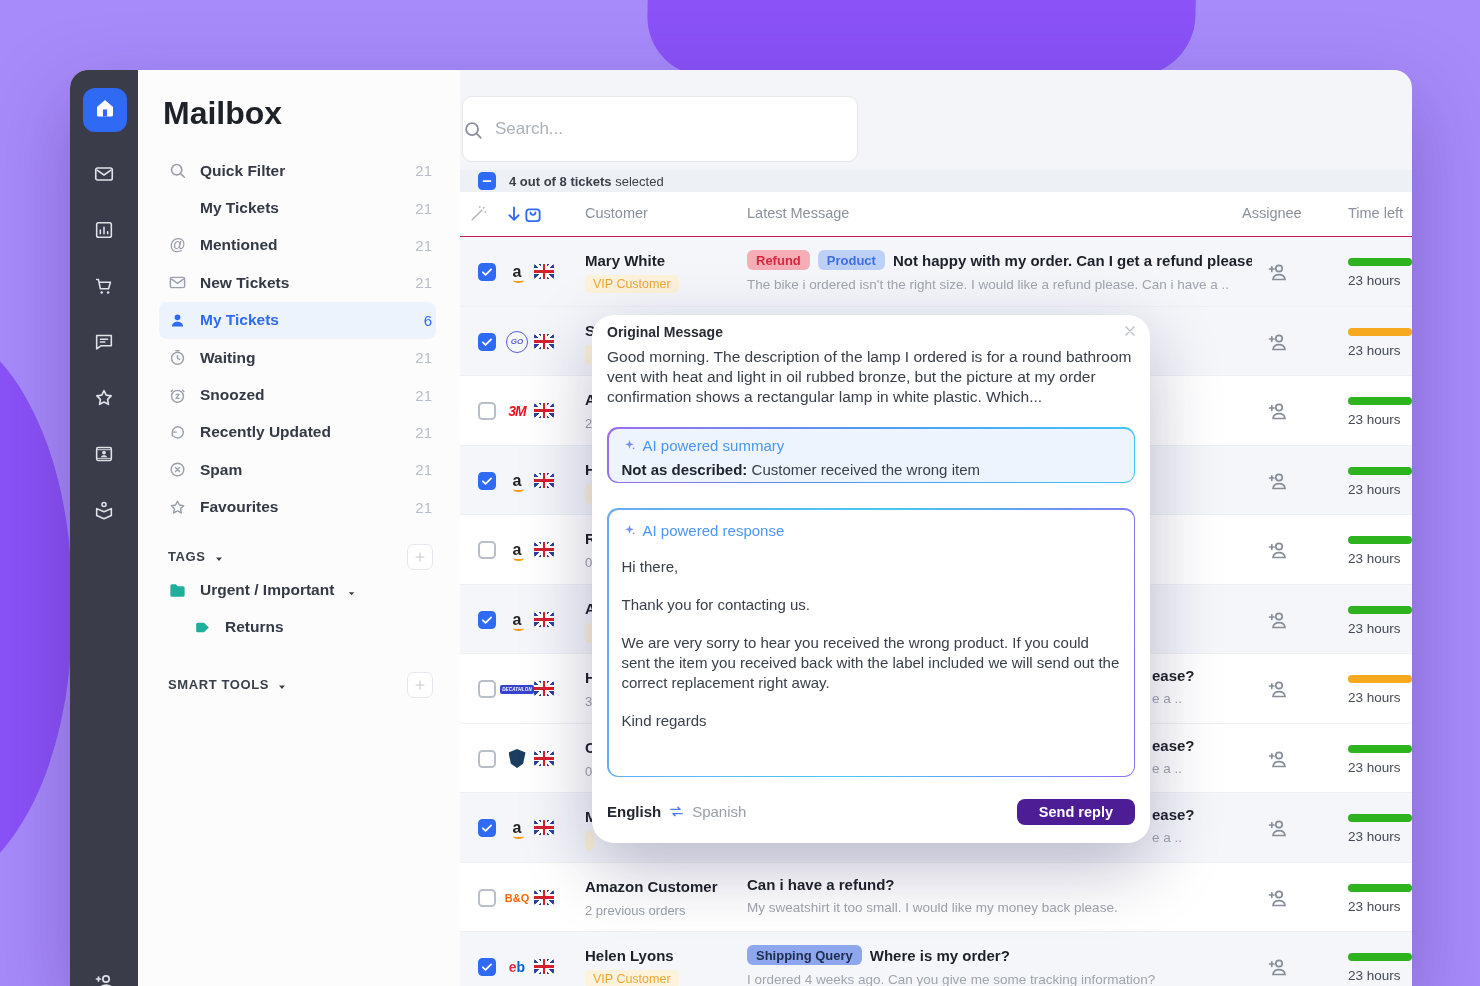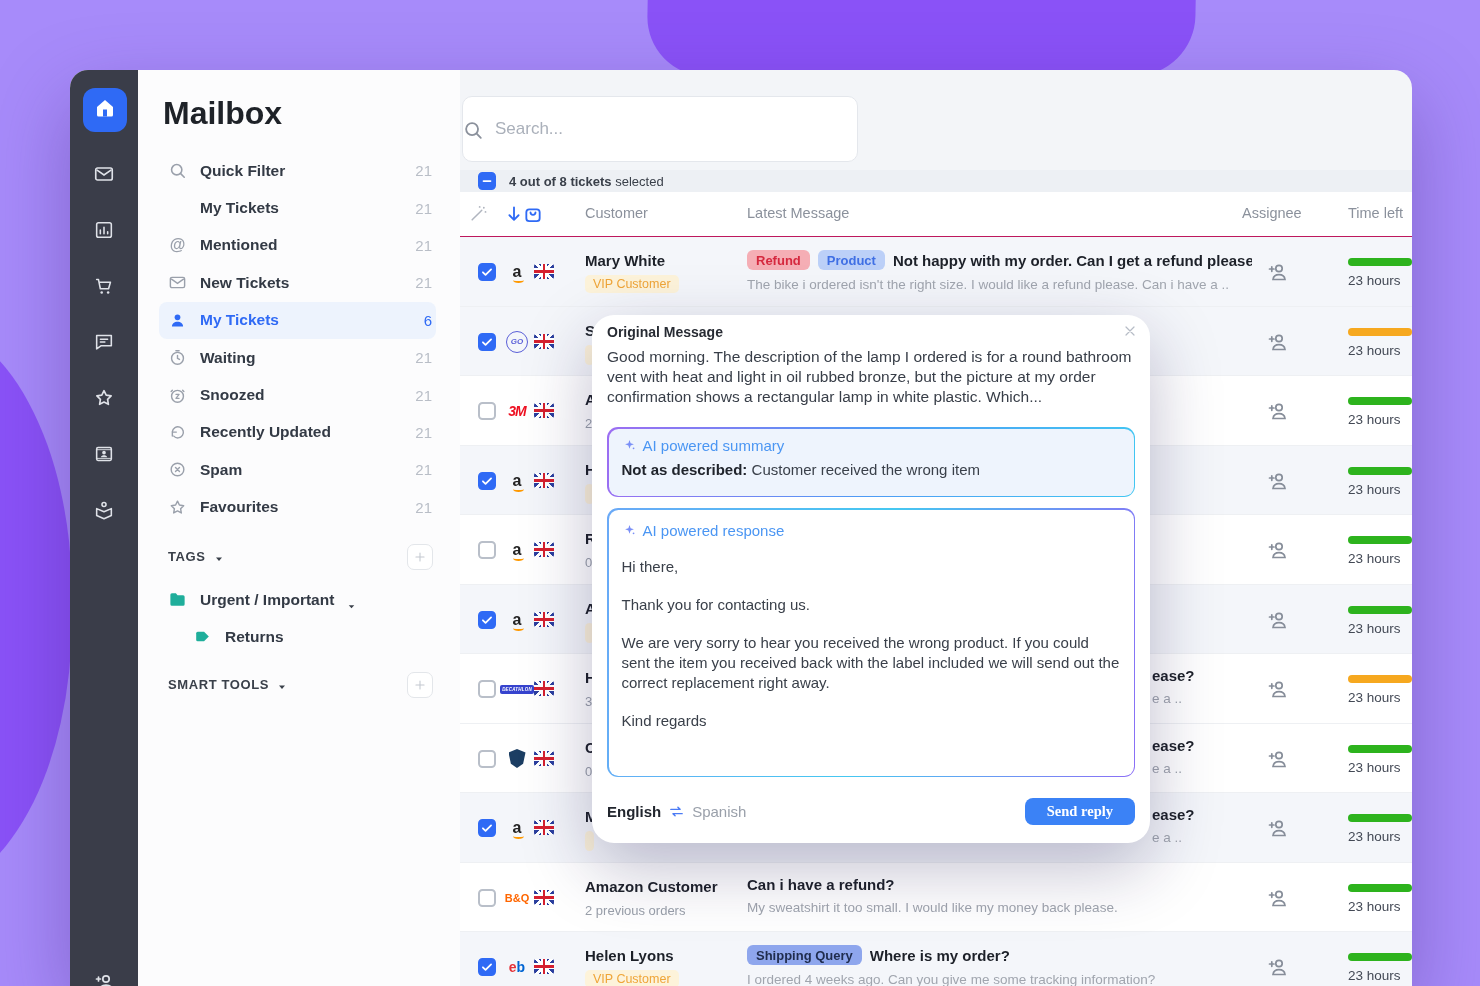--- a/index.html
+++ b/index.html
@@ -43,21 +43,21 @@
   .at-glyph { font-size:16px; font-weight:bold; color:#9aa0ab; line-height:1; }
 
   .sb-group { padding:0 27px 0 30px; }
   .sb-ghead { display:flex; align-items:center; height:30px; }
   .sb-ghead .glbl { font-size:13px; font-weight:bold; letter-spacing:.6px; color:#3a404a; }
   .sb-ghead .tri { width:12px; height:12px; color:#3a404a; margin-left:7px; }
   .sb-ghead .tri svg { width:12px; height:12px; }
   .plus-btn { margin-left:auto; width:26px; height:26px; border:1px solid #e3e6ea; border-radius:7px;
     color:#c3c8d0; display:flex; align-items:center; justify-content:center; cursor:pointer; background:#fff; }
   .plus-btn svg { width:14px; height:14px; }
-  .tag-row { display:flex; align-items:flex-end; height:37px; cursor:pointer; }
+  .tag-row { display:flex; align-items:center; height:37px; cursor:pointer; }
   .tag-row .ic { width:19px; height:19px; color:#1fae9b; }
   .tag-row .ic svg { width:19px; height:19px; }
   .tag-row .lbl { margin-left:13px; font-size:15.5px; font-weight:600; color:#333a45; }
   .tag-row .tri { width:11px; height:11px; color:#3a404a; margin-left:12px; }
   .tag-row .tri svg { width:11px; height:11px; }
   .tag-row.indent { padding-left:25px; }
   .mt16 { margin-top:16px; } .mt22 { margin-top:24px; }
 
   
   .content { position:absolute; left:390px; top:0; right:0; bottom:0; }
@@ -147,39 +147,39 @@
   .ttime { font-size:13.5px; color:#434955; }
 
   
   .modal { position:absolute; left:522px; top:245px; width:558px; height:528px; background:#fff;
     border-radius:22px; box-shadow:0 24px 70px rgba(30,20,80,.28); z-index:50; }
   .m-title { position:absolute; left:15px; top:9px; font-size:14px; font-weight:bold; color:#272b33; }
   .m-close { position:absolute; right:12px; top:8px; width:16px; height:16px; color:#b6bcc6; cursor:pointer; }
   .m-close svg { width:16px; height:16px; }
   .m-msg { position:absolute; left:15px; top:32px; right:15px; font-size:15.5px; color:#383e48; line-height:20px; }
   .gbox { position:absolute; left:15px; right:15px; border-radius:11px; padding:1.5px; }
-  .gbox.sum { top:112px; height:70px; background:linear-gradient(100deg,#9c6df2,#4e9bf5,#41c6f2); }
+  .gbox.sum { top:112px; height:56px; background:linear-gradient(100deg,#9c6df2,#4e9bf5,#41c6f2); }
   .gbox.resp { top:193px; height:269px; background:linear-gradient(100deg,#6aa9f7,#45c8f1,#8b6ef6); }
   .gbox-in { width:100%; height:100%; border-radius:9.5px; padding:8px 13px; overflow:hidden; }
   .gbox.sum .gbox-in { background:#eef4fd; }
   .gbox.resp .gbox-in { background:#fff; padding-top:12px; }
   .ai-label { font-size:15px; color:#4b96f3; display:flex; align-items:center; }
   .ai-label .sp { width:15px; height:15px; margin-right:6px; color:#7a8ff7; }
   .ai-label .sp svg { width:15px; height:15px; }
   .sum-text { margin-top:7px; font-size:15px; color:#3a404a; }
   .sum-text b { color:#20242c; }
   .resp-p { font-size:15px; color:#3a404a; line-height:20px; margin-top:18px; }
   .m-foot { position:absolute; left:15px; right:15px; top:480px; height:33px;
     display:flex; align-items:center; }
   .lang-from { font-size:15px; font-weight:bold; color:#22262e; }
   .swap { width:17px; height:17px; color:#4b7bf5; margin:0 7px; }
   .swap svg { width:17px; height:17px; }
   .lang-to { font-size:15px; color:#9aa0aa; }
-  .send-btn { margin-left:auto; background:#3b82f6; color:#fff; font-size:14.5px; font-weight:bold;
-    border:none; border-radius:8px; padding:5px 22px; cursor:pointer; font-family:Liberation Serif, serif; }
+  .send-btn { margin-left:auto; background:#4c1d95; color:#fff; font-size:14.5px; font-weight:bold;
+    border:none; border-radius:8px; padding:5px 22px; cursor:pointer; font-family:Liberation Sans, sans-serif; }
 </style>
 </head>
 <body>
 
 <div class="blob blob-top"></div>
 <div class="blob blob-left"></div>
 
 <div class="window">
 
   <div class="rail">

